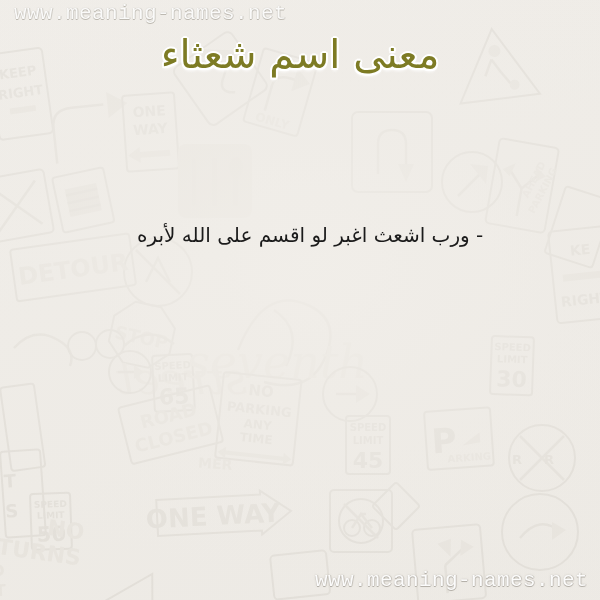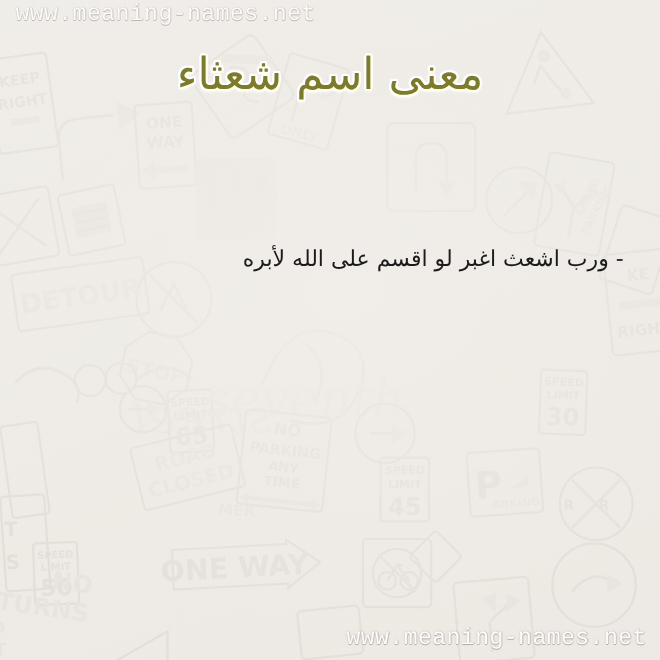--- a/index.html
+++ b/index.html
@@ -77,21 +77,21 @@
     text-shadow:
       0 1px 0 rgba(178,174,166,0.95),
       1px 0 0 rgba(186,182,174,0.6),
       0 0 2px rgba(165,161,153,0.55);
   }
 
   
   #title {
     position: absolute;
     z-index: 3;
-    top: 19px;
+    top: 5px;
     left: 0;
     right: 0;
     text-align: center;
     direction: rtl;
     font-size: 40px;
     line-height: 44px;
     font-weight: 400;
     color: #7d7b24;
     text-shadow:
       2px 0 0 #ffffff, -2px 0 0 #ffffff,
@@ -120,21 +120,21 @@
     letter-spacing: 0;
     margin: 0;
     padding: 0;
     white-space: nowrap;
   }
   #meaning-line-1 {
     text-align: right;
     margin-bottom: 42px;
   }
   #meaning-line-2 {
-    text-align: right;
+    text-align: left;
     padding-left: 104px;
   }
 </style>
 </head>
 <body>
 
 <div id="page">
 
   <div id="bg-layer">
     <svg viewBox="0 0 600 600" xmlns="http://www.w3.org/2000/svg" aria-hidden="true">

